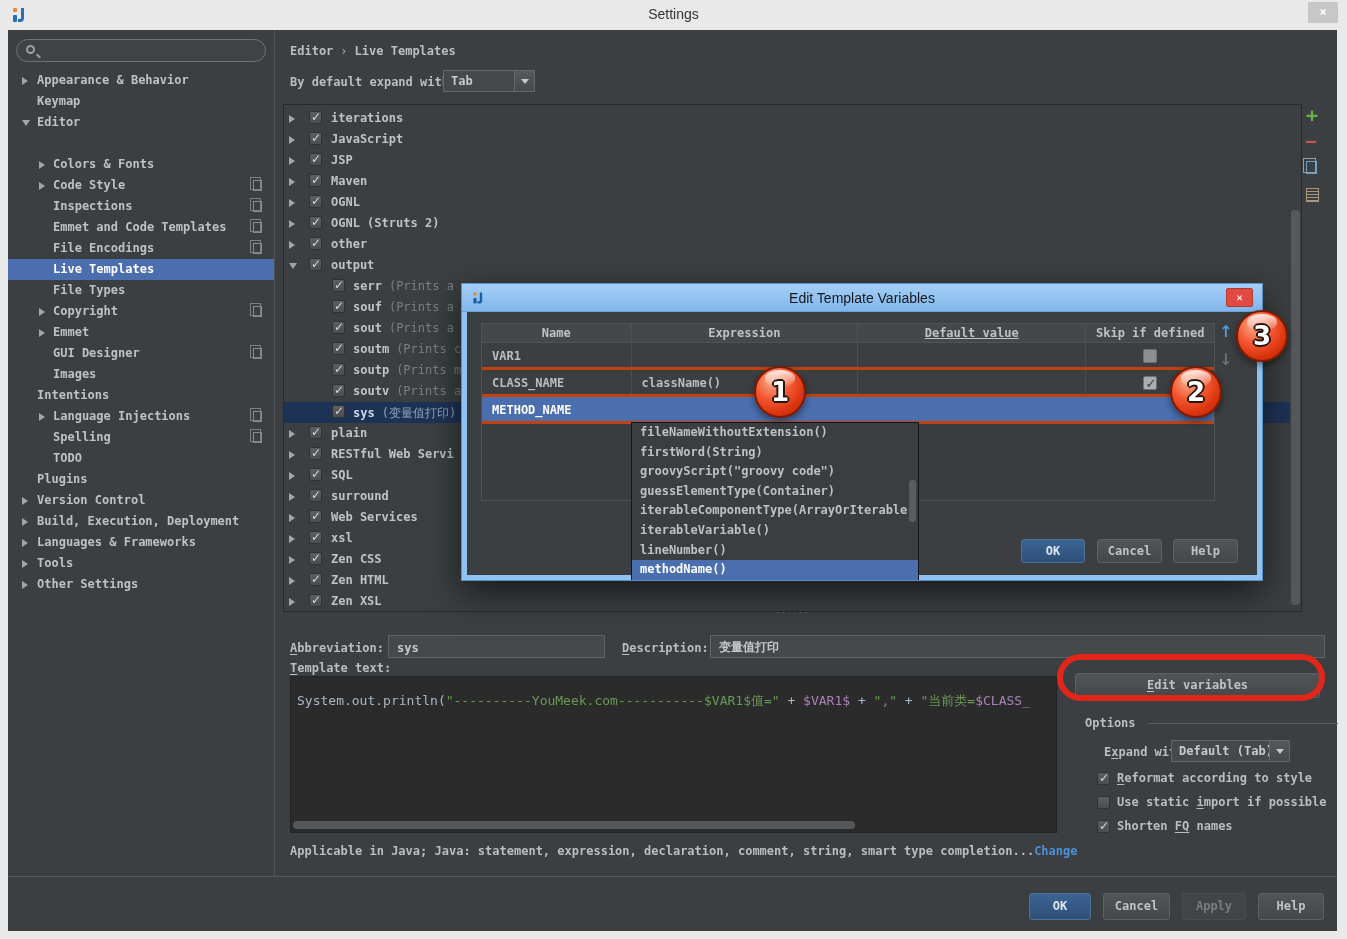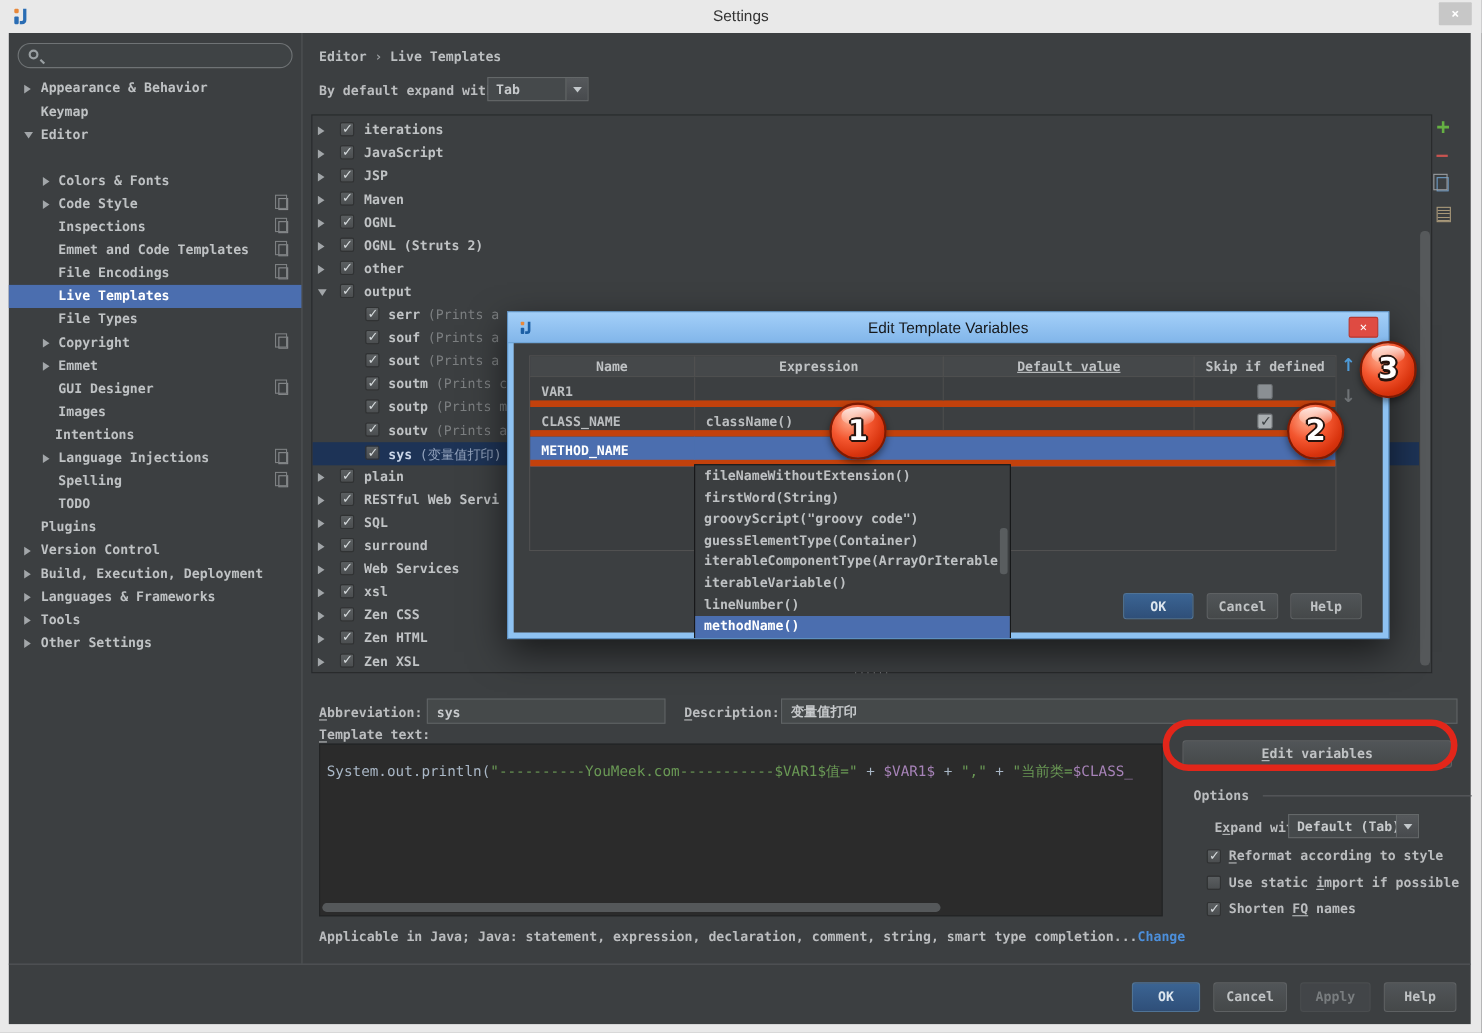--- a/index.html
+++ b/index.html
@@ -104,21 +104,21 @@
                     font-family:"Liberation Sans",sans-serif; font-size:14px; color:#16181B; }
   .dlg-close { position:absolute; right:9px; top:4px; width:27px; height:19px; background:#DF4B42; border:1px solid #B8372F;
                border-radius:2px; color:#FFF; font-weight:bold; font-size:11px; text-align:center; line-height:17px; }
   .dlg-logo { position:absolute; left:9px; top:6px; width:16px; height:16px; }
   .dlg-body { position:absolute; left:5px; top:28px; right:5px; bottom:5px; background:#3C3F41; }
 
   .tv-table { position:absolute; left:19px; top:39px; width:734px; height:178px; border:1px solid #515151; background:#3A3D3F; }
   .tv-hdr { display:flex; height:19px; background:#45484A; border-bottom:1px solid #515151; }
   .tv-hdr div { font-weight:bold; color:#BFC2C4; text-align:center; line-height:18px; border-right:1px solid #515151; }
   .tv-hdr div:last-child { border-right:none; }
-  .tv-row { display:flex; height:27px; background:#3C3F41; border-bottom:6px solid #c2410c; }
+  .tv-row { display:flex; height:27px; background:#3C3F41; border-bottom:3px solid #c2410c; }
   .tv-cell { position:relative; border-right:1px solid #4E4E4E; font-weight:bold; color:#BBBEC0;
              line-height:26px; padding-left:10px; white-space:nowrap; overflow:hidden; }
   .tv-row .tv-cell:last-child { border-right:none; padding-left:0; }
   .tv-row.tv-sel { background:#4B6EAF;flex-direction:column; }
   .tv-row.tv-sel .tv-cell { color:#FFFFFF; border-right-color:#4B6EAF; }
   .dcbx { position:absolute; left:57px; top:6px; width:14px; height:14px; background:#8A8F93; border:1px solid #6E7275; border-radius:2px; }
   .dcbx.checked { background:#A9AEB0; }
   .dcbx.checked::after { content:"✓"; font-family:"DejaVu Sans",sans-serif; position:absolute; left:1px; top:-6px;
                          color:#3A3F41; font-size:13px; font-weight:bold; }
   .combo-edit { position:absolute; left:1px; top:2px; width:224px; height:22px; background:#45494B; border:1px solid #9BA1A4; }
@@ -220,21 +220,21 @@
         <span class="side-label" style="left: 45px;">Emmet</span>
       </div>
       <div class="side-row" style="top: 273px;">
         <span class="side-label" style="left: 45px;">GUI Designer</span>
         <span class="copy-ic"></span>
       </div>
       <div class="side-row" style="top: 294px;">
         <span class="side-label" style="left: 45px;">Images</span>
       </div>
       <div class="side-row" style="top: 315px;">
-        <span class="side-label" style="left: 42px;">Intentions</span>
+        <span class="side-label" style="left: 29px;">Intentions</span>
       </div>
       <div class="side-row" style="top: 336px;">
         <span class="tri tri-right" style="left: 31px;"></span>
         <span class="side-label" style="left: 45px;">Language Injections</span>
         <span class="copy-ic"></span>
       </div>
       <div class="side-row" style="top: 357px;">
         <span class="side-label" style="left: 45px;">Spelling</span>
         <span class="copy-ic"></span>
       </div>

